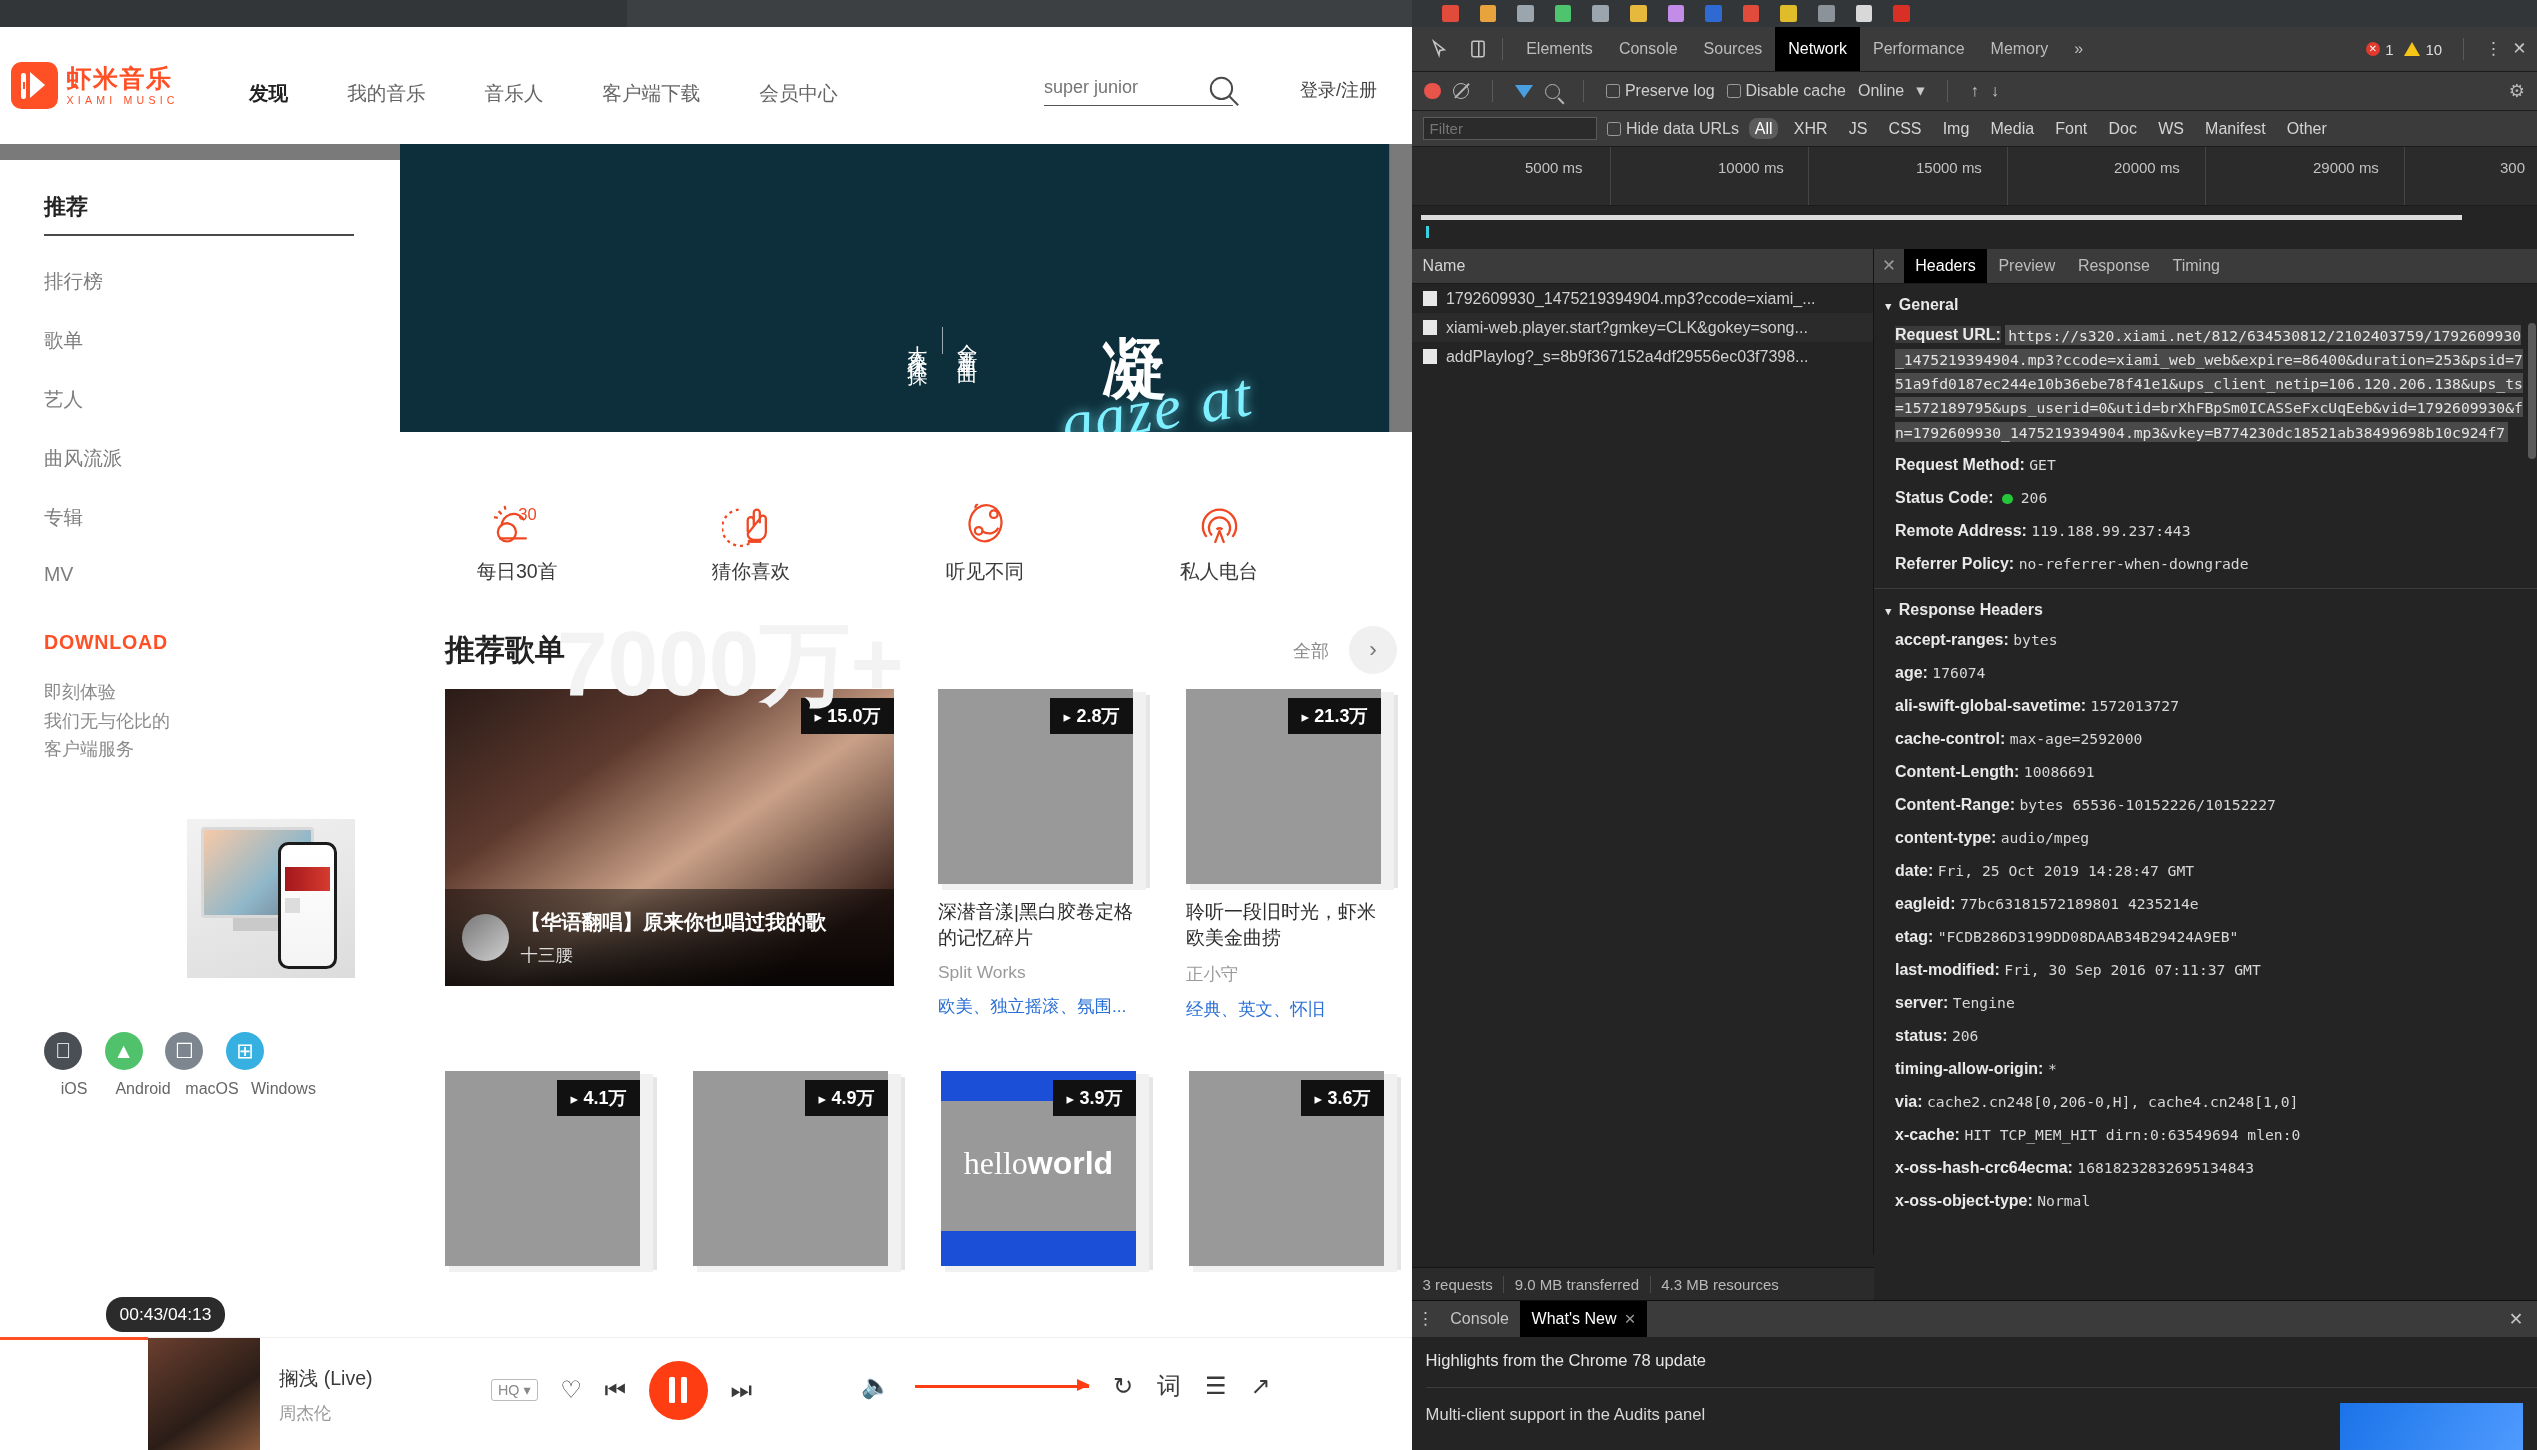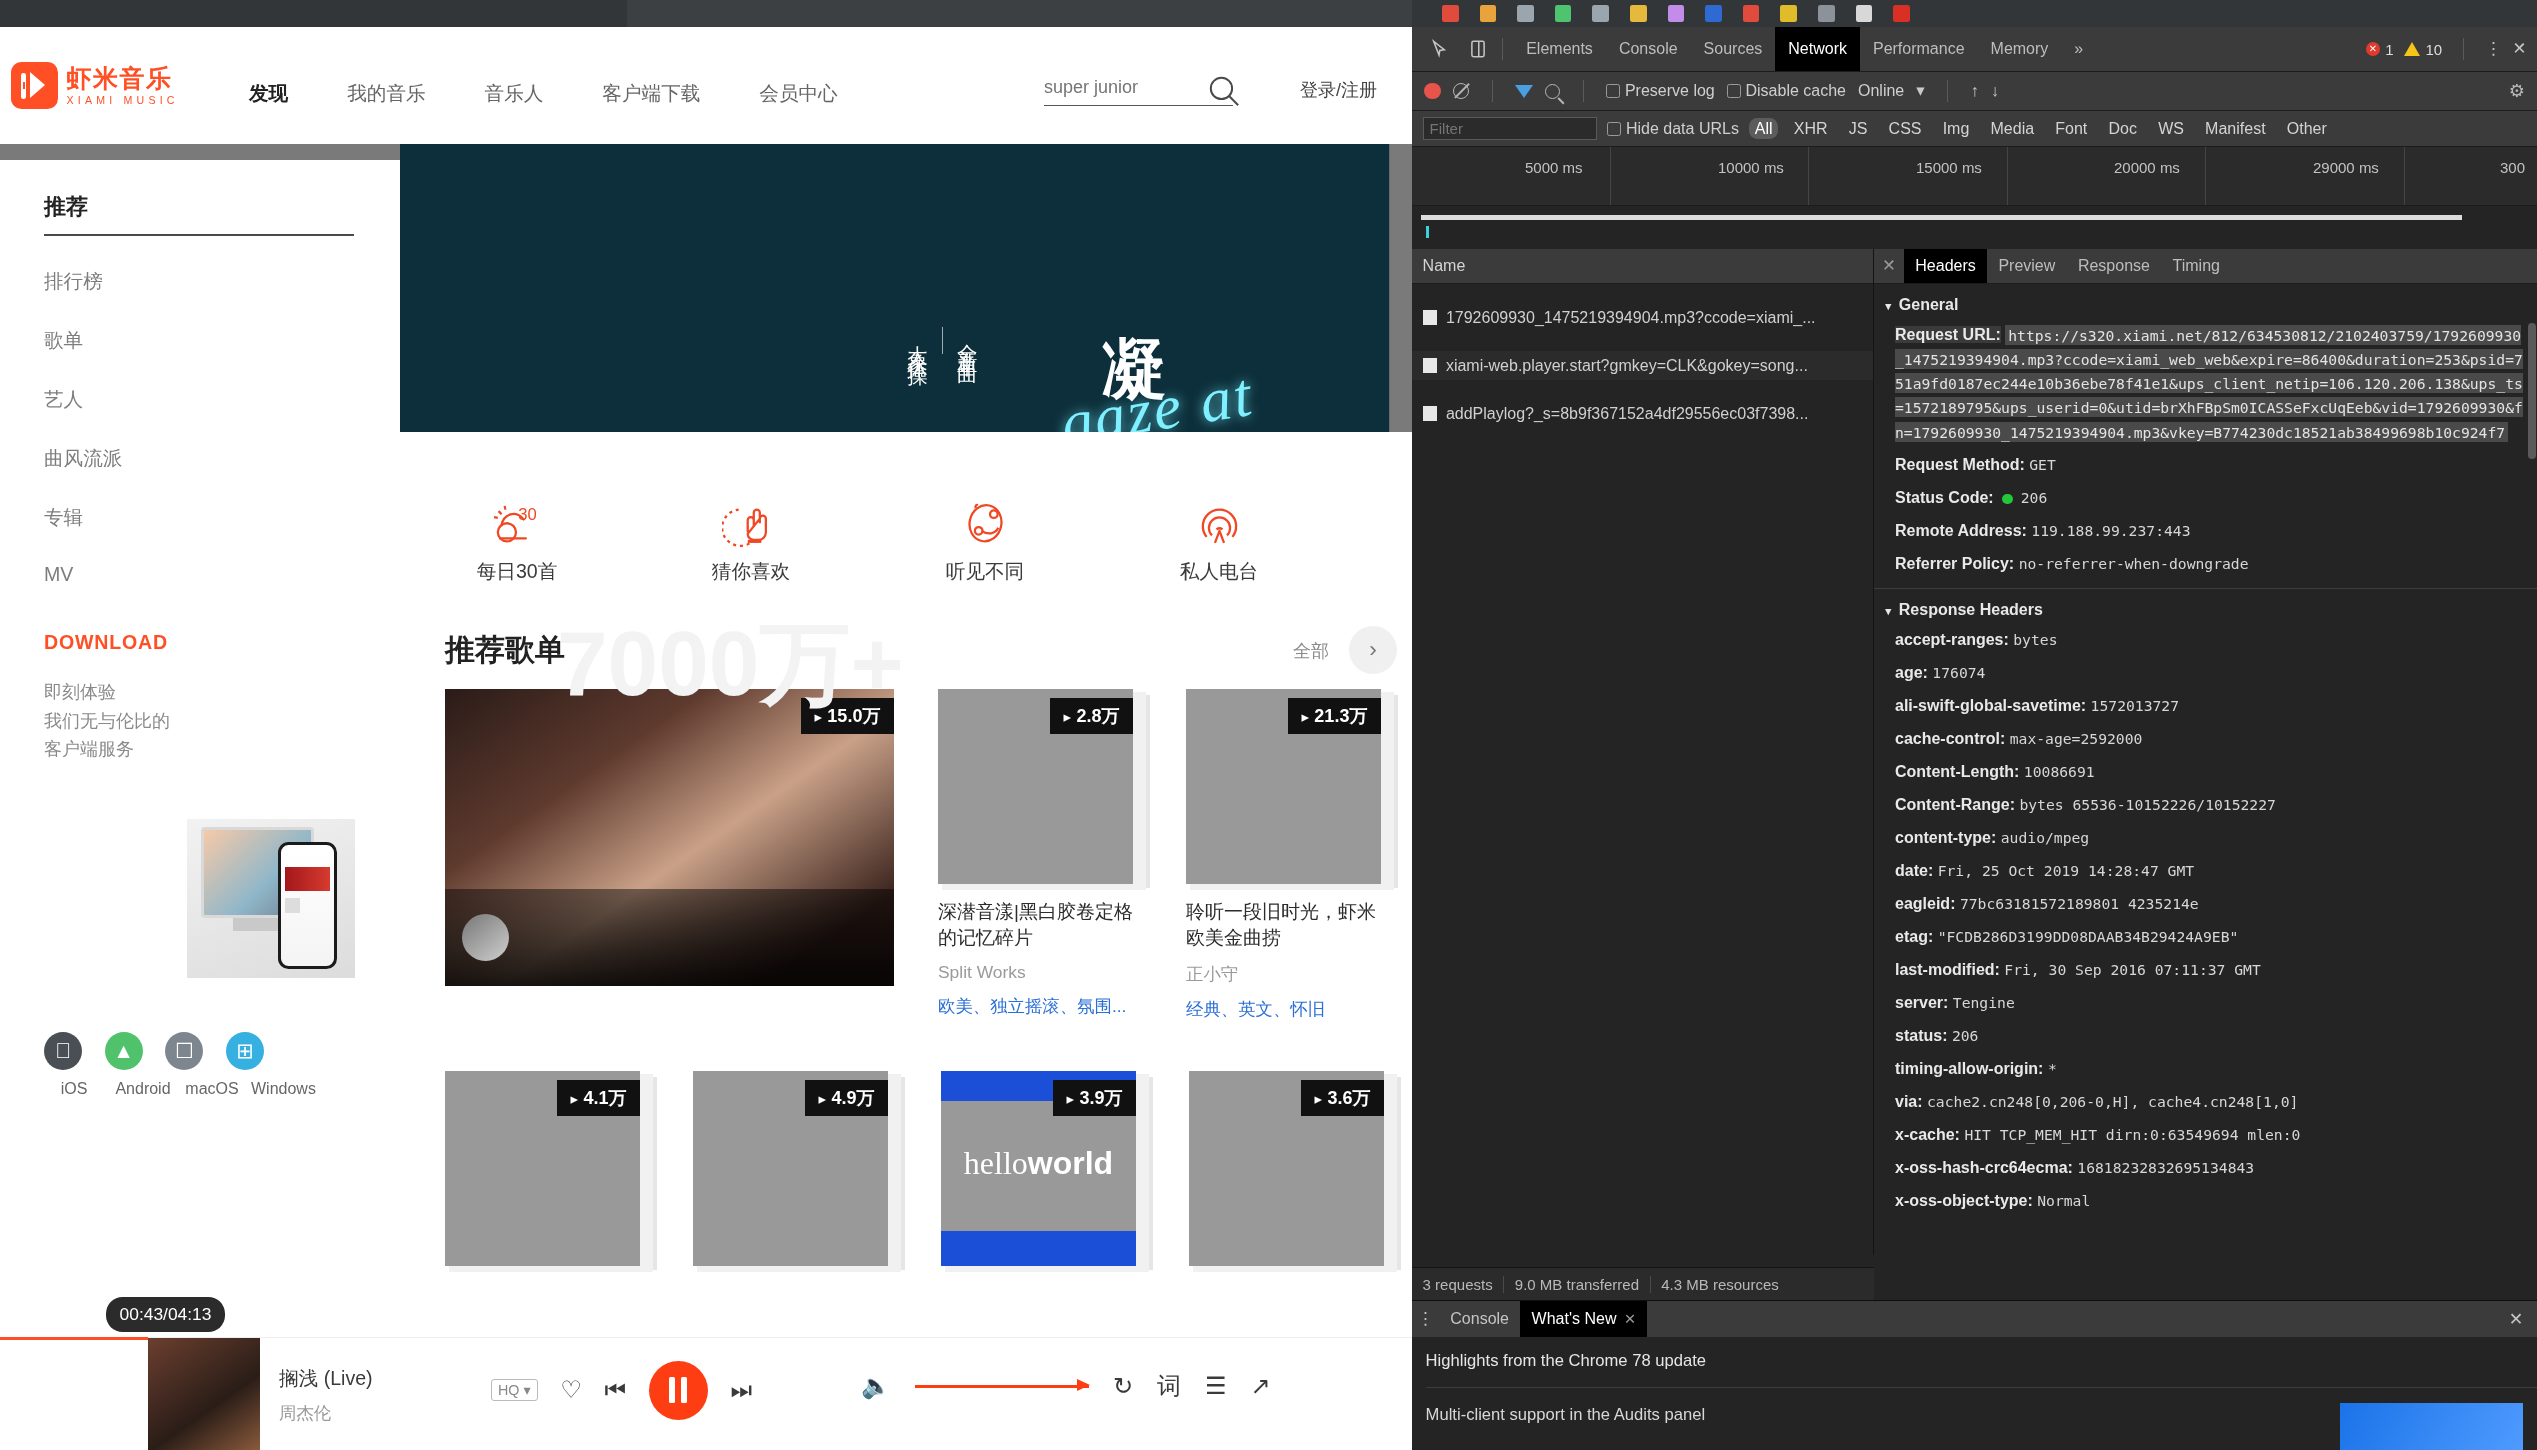--- a/index.html
+++ b/index.html
@@ -292,21 +292,21 @@
   .tl-label { position:absolute; top: 12px; font-size: 15px; color:#c2c2c2; }
   .dt-overview { height: 45px; background:#242424; position:relative; border-bottom:0.8px solid #1c1c1c; }
   .ov-bar { position:absolute; left: 9px; top: 9px; height: 5.3px; background:#dcdcdc; width: 1041px;}
   .ov-tick { position:absolute; left: 13.6px; top: 19.6px; width: 3.8px; height: 12px; background:#3ad0e0; }
 
   .dt-body { position:absolute; left:0; top: 249px; right:0; bottom: 195px; display:flex; }
   .req-list { width: 462px; background:#242424; border-right:0.8px solid #141414; }
   .req-head { height: 35px; background:#3b3b3b; display:flex; align-items:center; padding-left: 10.6px;
     font-size: 16px; color:#d4d4d4; border-bottom:0.8px solid #1c1c1c;}
   .req-row { height: 29px; display:flex; align-items:center; padding-left: 10.6px; font-size: 16px; color:#d0d0d0;
-    white-space:nowrap; overflow:hidden;margin-top:19px;}
+    white-space:nowrap; overflow:hidden;}
   .req-row:nth-child(odd) { background:#2b2b2b; }
   .req-ic { width: 14.3px; height: 14.3px; background:#e8e8e8; margin-right: 9px; flex:0 0 auto;}
 
   .det-pane { flex:1; background:#242424; position:relative; overflow:hidden;}
   .det-tabs { height: 35px; background:#3b3b3b; display:flex; align-items:center; border-bottom:0.8px solid #1c1c1c;}
   .det-close { width: 30px; text-align:center; color:#9a9a9a; font-size: 16.6px;}
   .det-tab { padding: 0 11.3px; height: 100%; display:flex; align-items:center; font-size: 16px; color:#bdbdbd;}
   .det-tab.active { background:#000; color:#fff; }
   .det-scroll { position:absolute; left:0; right:0; top: 35px; bottom:0; overflow:hidden; padding: 7.6px 0 0 0;}
   .sec-label { font-size: 16px; font-weight:700; color:#e8e8e8; padding: 4.5px 0 4.5px 9px;}
@@ -494,20 +494,24 @@
       <div class="sec-arrow">›</div>
     </div>
 
     <div class="cards">
       <div class="row1">
         <div class="big-card">
           <div class="bg"></div>
           <div class="play-badge">15.0万</div>
           <div class="overlay">
             <div class="av"></div>
+            <div class="meta">
+              <div class="t">【华语翻唱】原来你也唱过我的歌</div>
+              <div class="s">十三腰</div>
+            </div>
           </div>
         </div>
 
         <div class="sm-card">
           <div class="stack"></div>
             <div class="stack2"></div>
           <div class="thumb th-a">
             <div class="play-badge">2.8万</div>
           </div>
           <div class="ttl">深潜音漾|黑白胶卷定格的记忆碎片</div>

